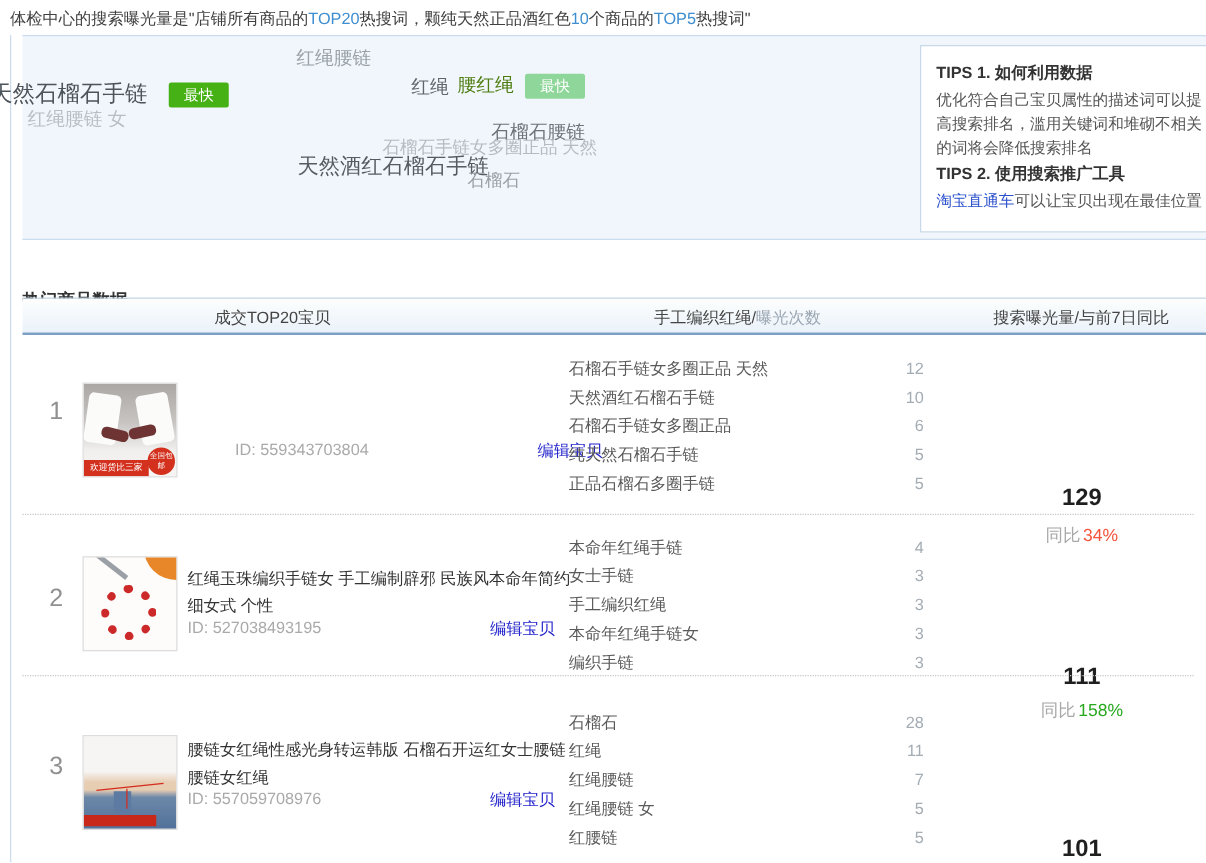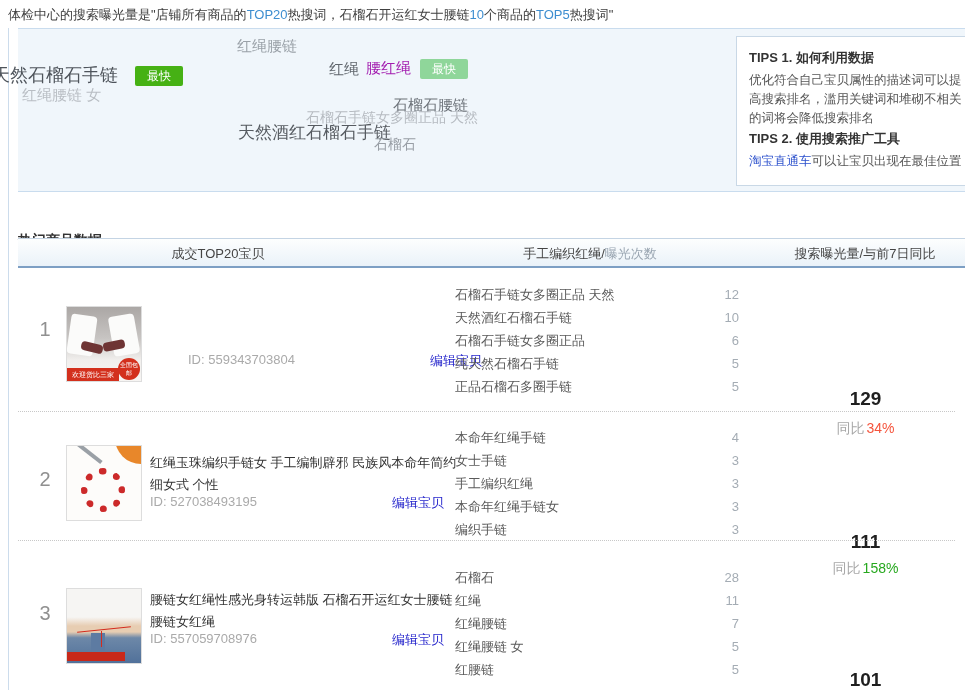--- a/index.html
+++ b/index.html
@@ -64,31 +64,31 @@
   .t2 .tool{position:absolute;left:4px;top:4px;width:34px;height:4px;background:#9aa0a6;transform:rotate(38deg);}
   .t3{position:relative;background:linear-gradient(180deg,#f6f5f3 0%,#f6f5f3 38%,#e7cdb2 50%,#e7cdb2 58%,#6d88a8 66%,#51719a 100%);}
   .t3 .string{position:absolute;left:10px;top:40px;width:54px;height:1px;background:#d42b1d;transform:rotate(-6deg);}
   .t3 .string2{position:absolute;left:34px;top:42px;width:1px;height:16px;background:#d42b1d;}
   .t3 .fly{position:absolute;left:24px;top:44px;width:14px;height:18px;background:#5d7ba2;}
   .t3 .strip{position:absolute;left:0;bottom:2px;width:58px;height:9px;background:#c8281a;}
 </style>
 </head>
 <body>
 
-<div class="intro"><span>体检中心的搜索曝光量是"店铺所有商品的</span><span class="hl">TOP20</span><span>热搜词，石榴石开运红女士腰链</span><span class="hl">10</span><span>个商品的</span><span class="hl">TOP5</span><span>热搜词"</span></div>
+<div class="intro"><span>体检中心的搜索曝光量是"店铺所有商品的</span><span class="hl">TOP20</span><span>热搜词，颗纯天然正品酒红色</span><span class="hl">10</span><span>个商品的</span><span class="hl">TOP5</span><span>热搜词"</span></div>
 
 <div class="left-rail"></div>
 
 <div class="cloud-panel"></div>
 <span class="cloud-word" style="left:237px;top:37px;font-size:15px;color:#9aa1a8;">红绳腰链</span>
 <span class="cloud-word" style="left:-8px;top:63px;font-size:18px;color:#4e545b;">天然石榴石手链</span>
 <span class="badge dark-green" style="left:135px;top:66px;">最快</span>
 <span class="cloud-word" style="left:22px;top:86px;font-size:15px;color:#b9bec4;">红绳腰链 女</span>
 <span class="cloud-word" style="left:329px;top:60px;font-size:15px;color:#60666d;">红绳</span>
-<span class="cloud-word" style="left:366px;top:59px;font-size:15px;color:#a21caf;">腰红绳</span>
+<span class="cloud-word" style="left:366px;top:59px;font-size:15px;color:#4d7c0f;">腰红绳</span>
 <span class="badge light-green" style="left:420px;top:59px;">最快</span>
 <span class="cloud-word" style="left:393px;top:96px;font-size:15px;color:#6d737a;">石榴石腰链</span>
 <span class="cloud-word" style="left:306px;top:109px;font-size:14px;color:#b6bbc1;">石榴石手链女多圈正品 天然</span>
 <span class="cloud-word" style="left:238px;top:121px;font-size:17px;color:#565b61;">天然酒红石榴石手链</span>
 <span class="cloud-word" style="left:374px;top:136px;font-size:14px;color:#989ea5;">石榴石</span>
 
 <div class="tips-box">
   <div class="tips-title">TIPS 1. 如何利用数据</div>
   <div class="tips-body">优化符合自己宝贝属性的描述词可以提高搜索排名，滥用关键词和堆砌不相关的词将会降低搜索排名</div>
   <div class="tips-title tips-t2">TIPS 2. 使用搜索推广工具</div>

